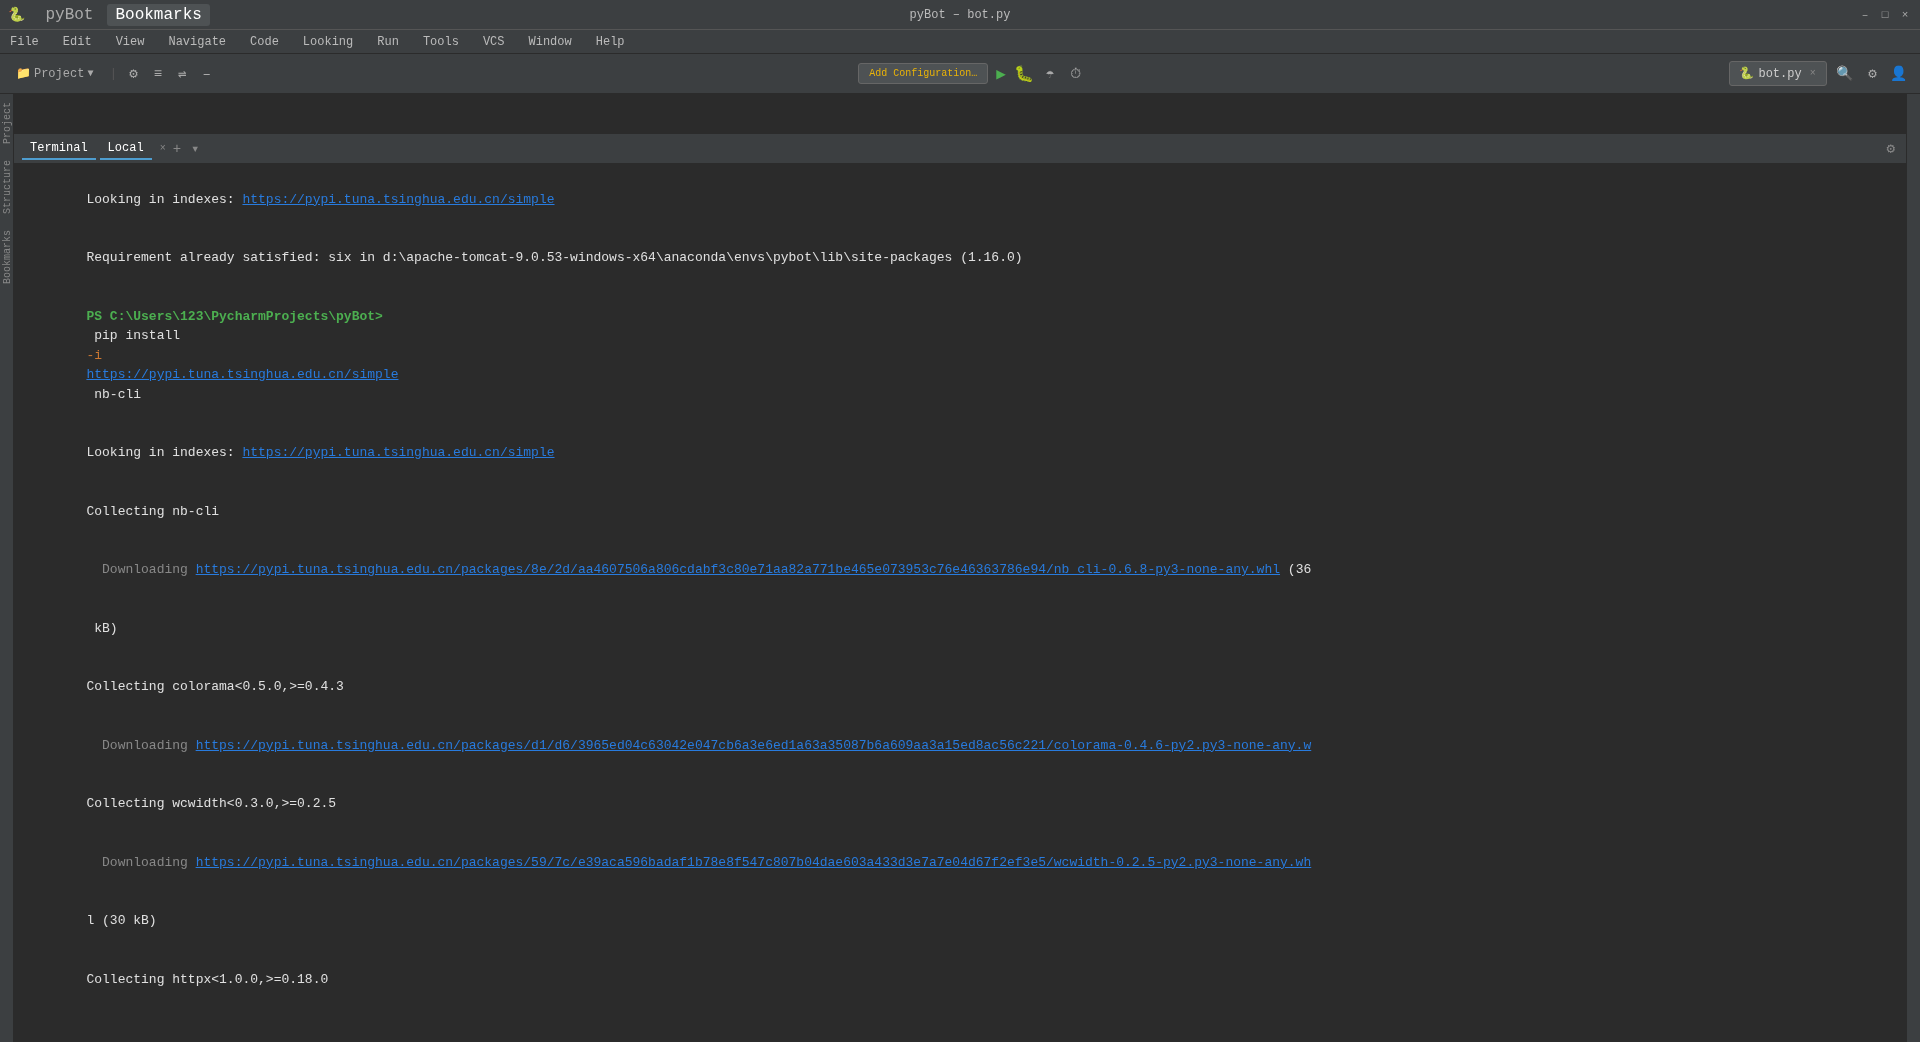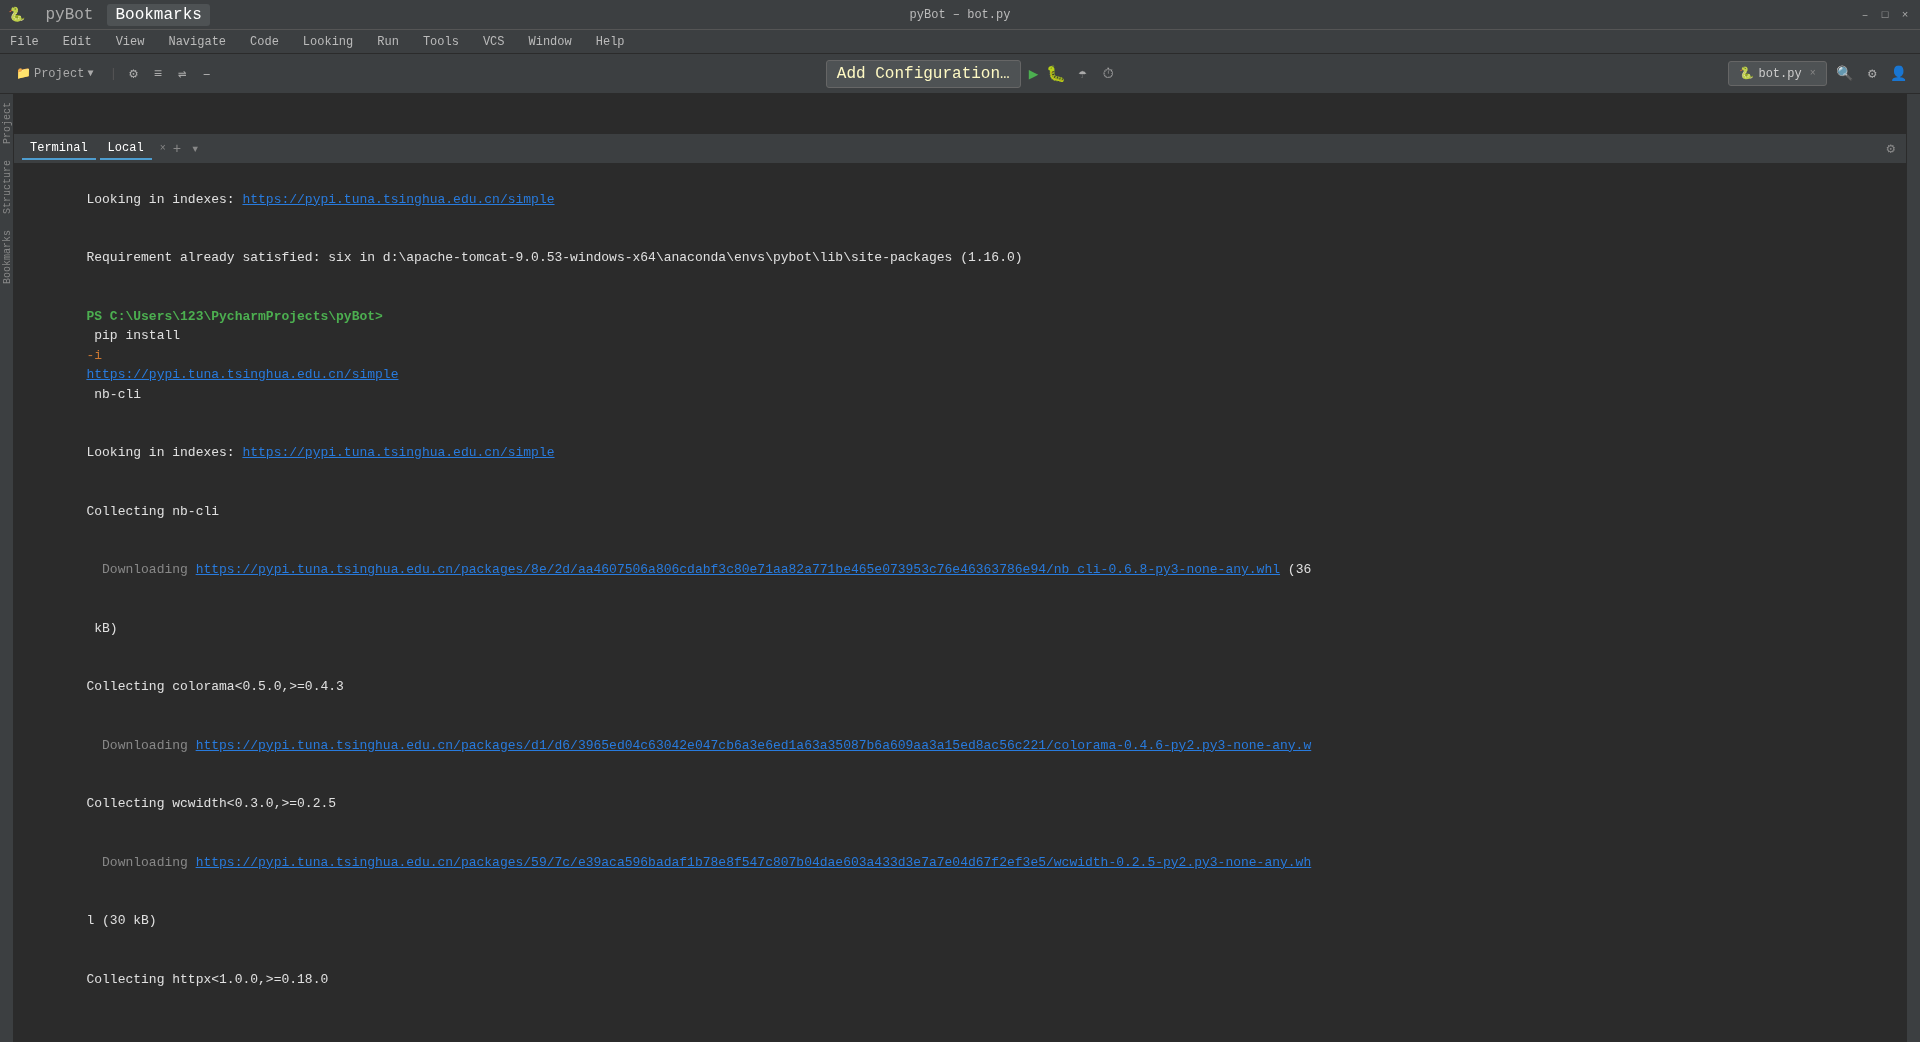--- a/index.html
+++ b/index.html
@@ -97,22 +97,22 @@
       font-size: 12px;
       color: #aaa;
       padding: 3px 8px;
       border-radius: 3px;
       cursor: pointer;
       display: flex; align-items: center; gap: 3px;
     }
     #add-config-btn {
       background: #4e5254;
       border: 1px solid #666;
-      color: #fef9c3;
-      font-size: 16px;
+      color: #eab308;
+      font-size: 10px;
       padding: 4px 10px;
       border-radius: 3px;
       cursor: pointer;
       display: flex; align-items: center; gap: 4px;
     }
     .file-tab {
       background: #4e5254;
       border: 1px solid #666;
       color: #ccc;
       font-size: 12px;

